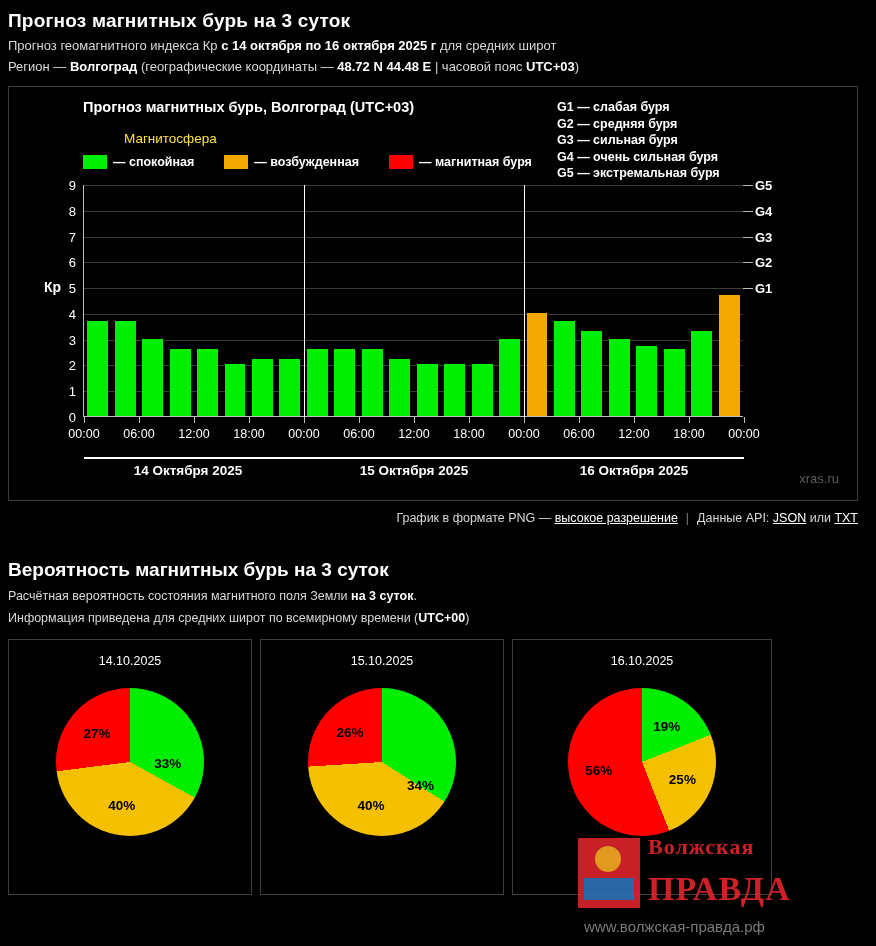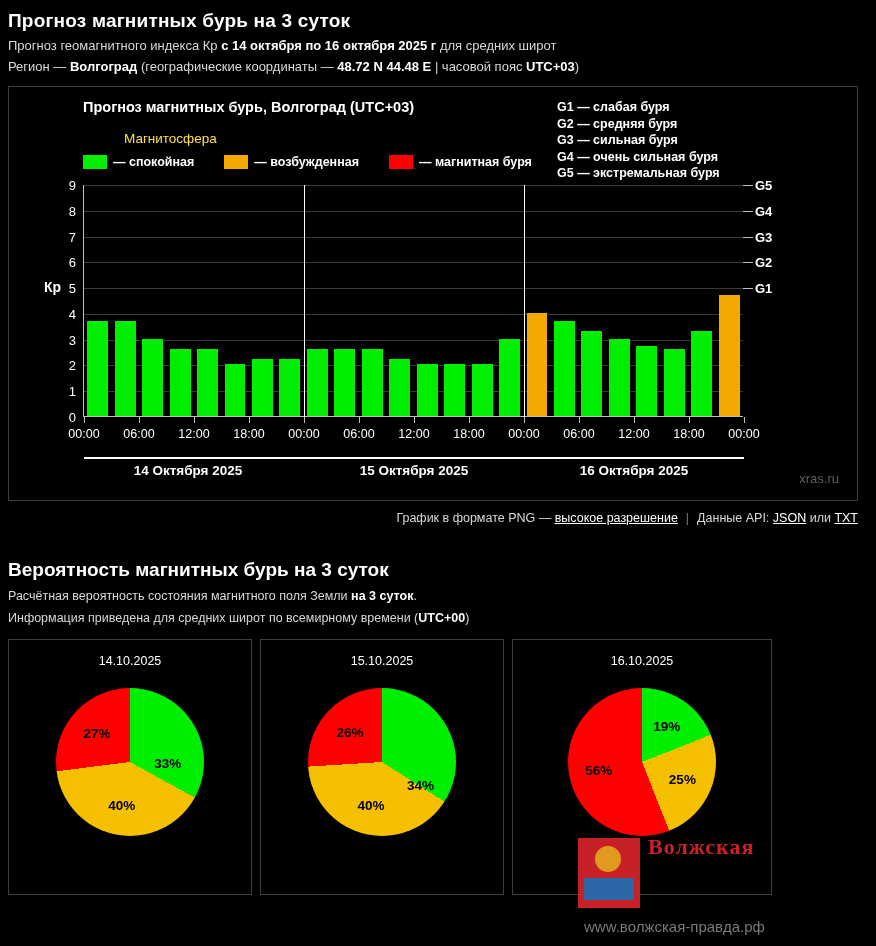--- a/index.html
+++ b/index.html
@@ -403,16 +403,17 @@
         <div class="pct" style="left: calc(50% - 43.2206px); top: 130.245px;">56%</div>
       </div>
     </div>
 
   <div class="wm">
     <div class="wm-badge">
       <div class="sun"></div>
       <div class="wave"></div>
     </div>
     <div class="wm-text1">Волжская</div>
+    <div class="wm-text2">ПРАВДА</div>
     <div class="wm-url">www.волжская-правда.рф</div>
   </div>
 
 </div>
 
 </body></html>

